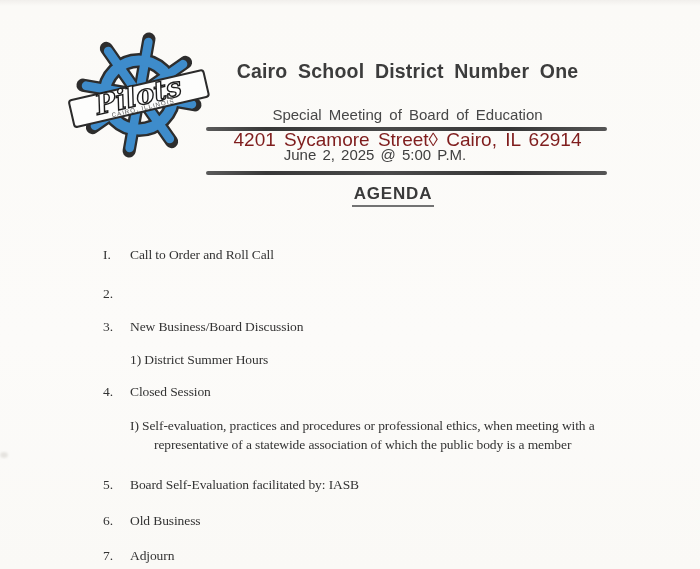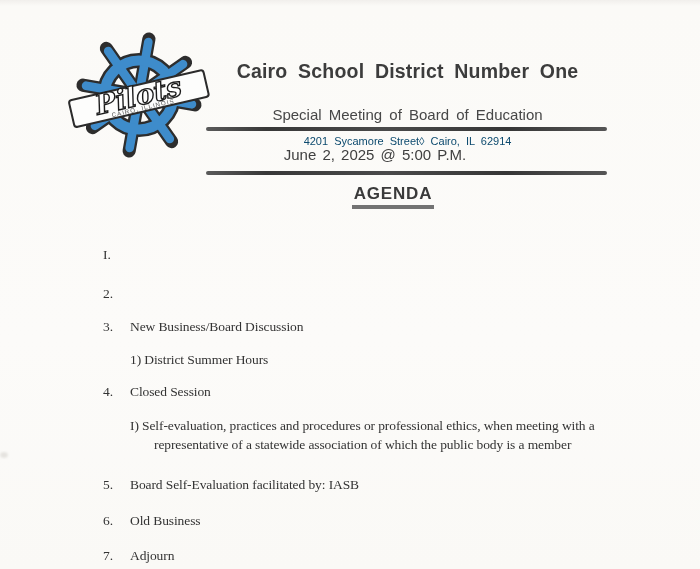--- a/index.html
+++ b/index.html
@@ -6,31 +6,31 @@
   body{
     width:700px;height:569px;position:relative;overflow:hidden;
     background:linear-gradient(180deg,#f1efec 0px,#fbfaf7 6px,#fcfbf9 60%,#faf9f6 100%);
     font-family:"Liberation Sans",sans-serif;
     -webkit-font-smoothing:antialiased;
   }
   .logo{position:absolute;left:68px;top:24px;width:142px;height:142px;}
   .header{position:absolute;left:205px;top:60px;width:405px;text-align:center;color:#3e3e3e;}
   .title{font-size:19.5px;font-weight:700;letter-spacing:.2px;word-spacing:5px;color:#3c3c3c;}
   .subtitle{margin-top:23px;font-size:15px;word-spacing:3px;color:#474747;}
-  .address{margin-top:12px;font-size:11px;word-spacing:3px;color:#0c4a6e;}
+  .address{margin-top:6px;font-size:19px;word-spacing:3px;color:#7f1d1d;}
   .rule{position:absolute;left:206px;width:401px;height:4px;border-radius:2px;
     background:linear-gradient(90deg,#5a5a5a,#383838 15%,#4a4a4a 45%,#363636 75%,#555 100%);}
   .rule-top{top:127px;}
   .rule-bottom{top:171px;}
   .datetime{position:absolute;left:205px;top:146px;width:400px;text-align:center;
     transform:translateX(-30px);font-size:15px;word-spacing:2px;color:#404040;}
   .agenda-head-wrap{position:absolute;left:205px;top:184px;width:400px;text-align:center;
     transform:translateX(-12px);}
   .agenda-head{display:inline-block;font-size:17px;font-weight:700;letter-spacing:.8px;
-    color:#3a3a3a;border-bottom:4px solid #737373;padding:0 2px 1px 2px;}
+    color:#3a3a3a;border-bottom:2px solid #737373;padding:0 2px 1px 2px;}
   .agenda{position:absolute;left:103px;top:246px;width:560px;
     font-family:"Liberation Serif",serif;font-size:13.5px;letter-spacing:-.1px;
     color:#333;line-height:17px;}
   .row{display:flex;white-space:nowrap;}
   .num{width:27px;flex:0 0 27px;}
   .sub{padding-left:27px;white-space:nowrap;}
   .sub-wrap{padding-left:51px;text-indent:-24px;white-space:normal;width:500px;line-height:19px;}
   .mt22{margin-top:22px;}.mt16{margin-top:16px;}.mt15{margin-top:15px;}
   .mt19{margin-top:19px;}.mt18{margin-top:18px;}.mt1{margin-top:16px;}
   .speck{position:absolute;left:0;top:452px;width:8px;height:6px;background:#d8d5d0;
@@ -117,20 +117,21 @@
 <div class="datetime">June 2, 2025 @ 5:00 P.M.</div>
 <div class="rule rule-bottom"></div>
 
 <div class="agenda-head-wrap">
   <span class="agenda-head">AGENDA</span>
 </div>
 
 <div class="agenda">
   <div class="row">
     <span class="num">I.</span>
+    <span>Call to Order and Roll Call</span>
   </div>
   <div class="row mt22">
     <span class="num">2.</span>
   </div>
   <div class="row mt16">
     <span class="num">3.</span>
     <span>New Business/Board Discussion</span>
   </div>
   <div class="sub mt1">1) District Summer Hours</div>
   <div class="row mt15">

